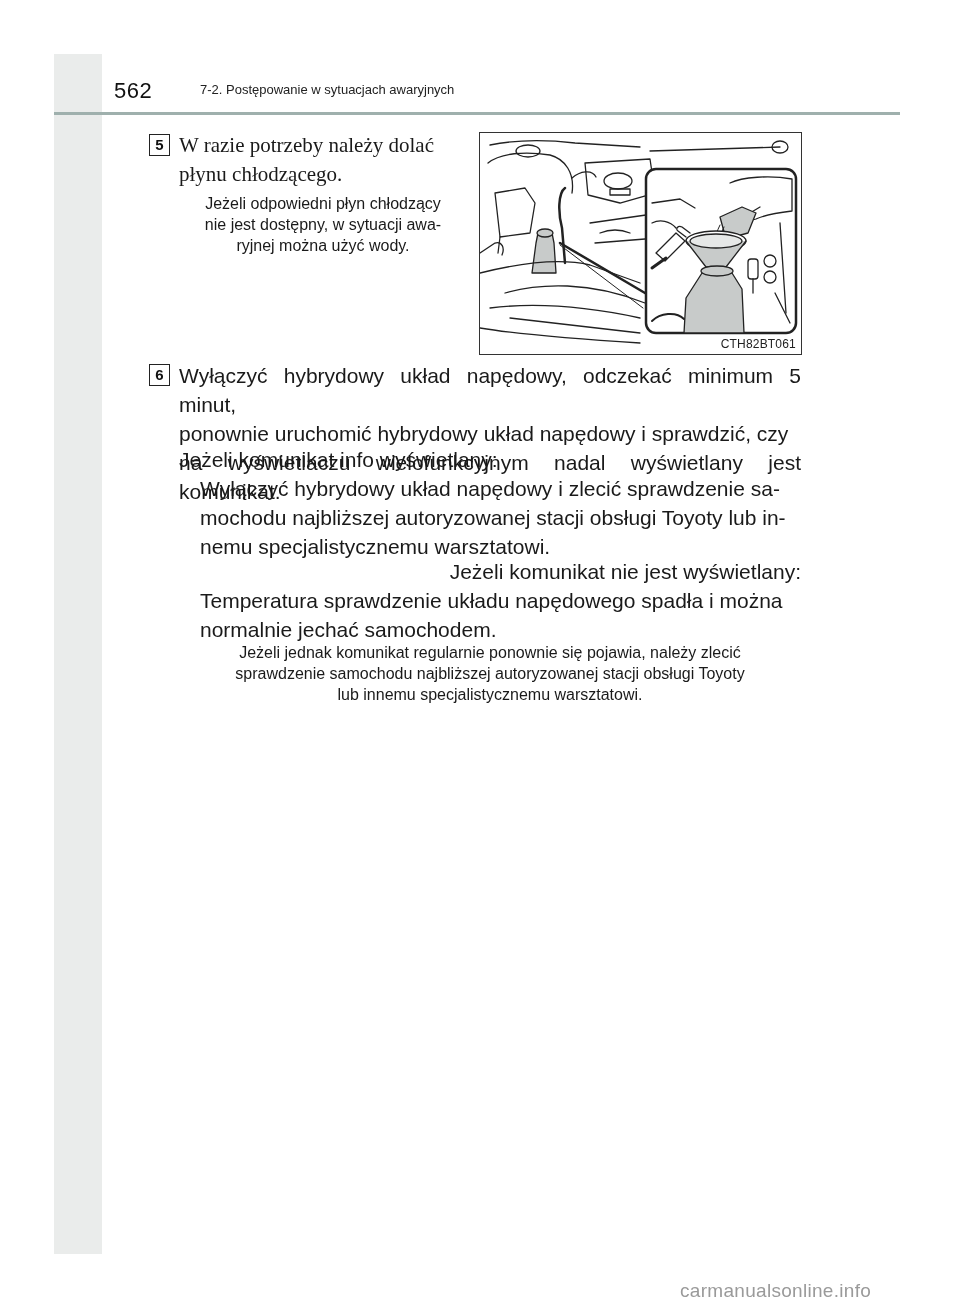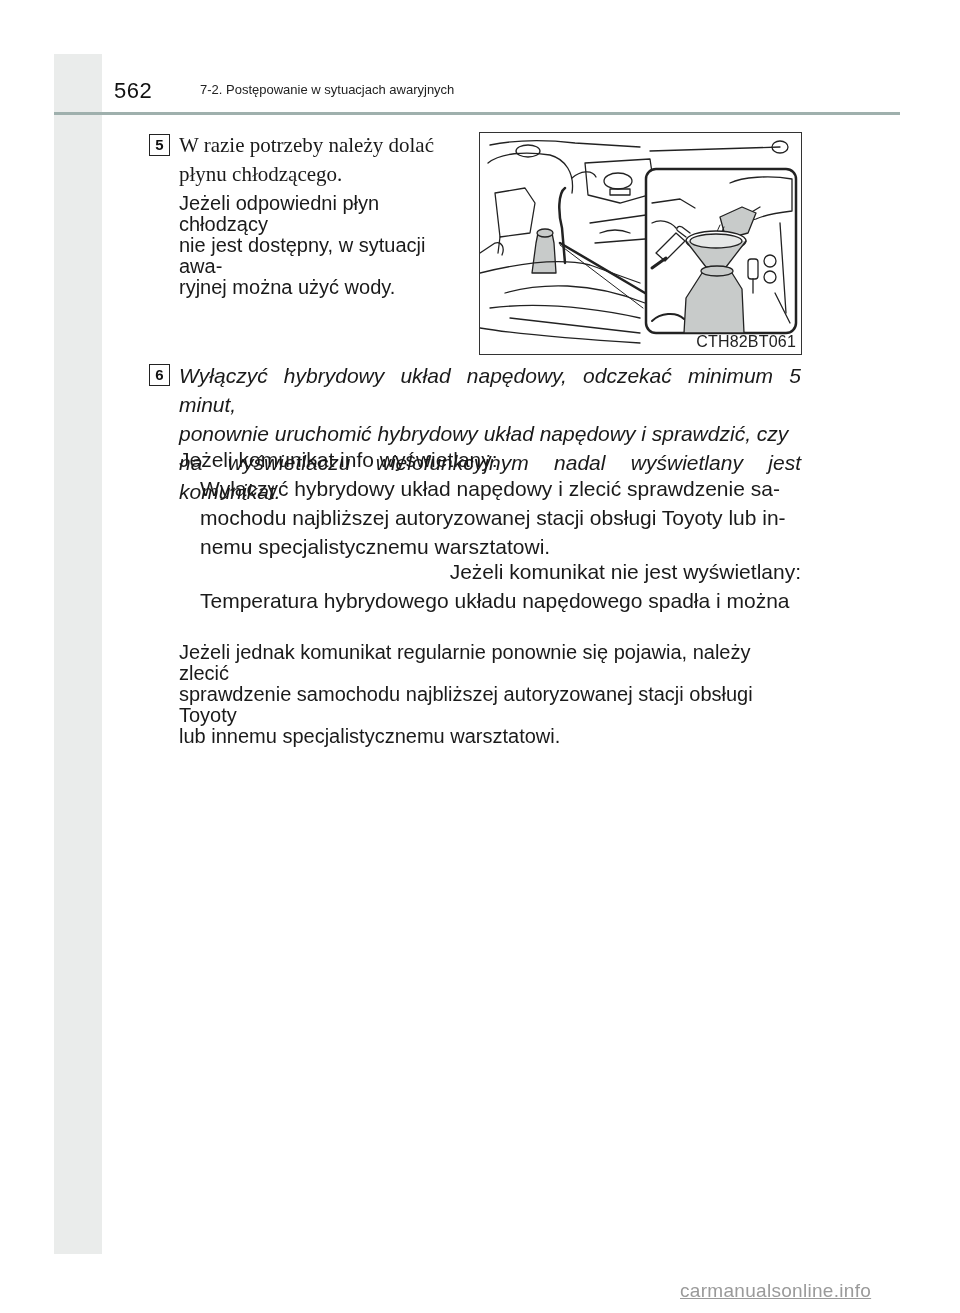--- a/index.html
+++ b/index.html
@@ -59,23 +59,24 @@
       color: #111;
     }
     .body-text {
       position: absolute;
       font-size: 21px;
       line-height: 29px;
       color: #1a1a1a;
     }
     .small-text {
       position: absolute;
-      font-size: 20px;
+      font-size: 16px;
       line-height: 21px;
       color: #1a1a1a;
+      text-align: center;
     }
     .justify {
       text-align: justify;
       text-align-last: left;
     }
     .figure {
       position: absolute;
       left: 479px;
       top: 132px;
       width: 321px;
@@ -86,32 +87,31 @@
     }
     .figure svg {
       position: absolute;
       left: 0;
       top: 0;
     }
     .figure-code {
       position: absolute;
       right: 5px;
       bottom: 3px;
-      font-size: 16px;
+      font-size: 12px;
       color: #222;
       letter-spacing: 0.2px;
     }
     .watermark {
       position: absolute;
       left: 680px;
       top: 1280px;
       font-size: 19px;
       color: #9a9a9a;
       letter-spacing: 0.3px;
-      text-decoration: underline;
     }
   </style>
 </head>
 <body>
 
 <div class="side-band"></div>
 <div class="header-rule"></div>
 
 <div class="page-number">562</div>
 <div class="chapter-title">7-2. Postępowanie w sytuacjach awaryjnych</div>
@@ -190,38 +190,39 @@
     <path d="M300 90 L306 180"></path>
     <path d="M295 160 L310 190"></path>
 
     <path d="M172 188 C180 180, 196 178, 204 186" stroke-width="2"></path>
   </svg>
   <div class="figure-code">CTH82BT061</div>
 </div>
 
 <div class="step-box" style="left:149px; top:364px;">6</div>
 
-<div class="body-text justify" style="left:179px; top:361px; width:622px;font-style:italic;">
+<div class="body-text justify" style="left:179px; top:361px; width:622px;">
   <div>Wyłączyć hybrydowy układ napędowy, odczekać minimum 5 minut,</div>
   <div>ponownie uruchomić hybrydowy układ napędowy i sprawdzić, czy</div>
   <div>na wyświetlaczu wielofunkcyjnym nadal wyświetlany jest komunikat.</div>
 </div>
 
 <div class="body-text" style="left:179px; top:445px; width:622px;">Jeżeli komunikat info wyświetlany:</div>
 
 <div class="body-text" style="left:200px; top:474px; width:601px;">
   <div>Wyłączyć hybrydowy układ napędowy i zlecić sprawdzenie sa-</div>
   <div>mochodu najbliższej autoryzowanej stacji obsługi Toyoty lub in-</div>
   <div>nemu specjalistycznemu warsztatowi.</div>
 </div>
 
 <div class="body-text" style="left:179px; top:557px; width:622px;text-align:right;">Jeżeli komunikat nie jest wyświetlany:</div>
 
 <div class="body-text" style="left:200px; top:586px; width:601px;">
-  <div>Temperatura hybrydowego układu napędowego spadła i można</div>
+  <div>Temperatura sprawdzenie układu napędowego spadła i można</div>
+  <div>normalnie jechać samochodem.</div>
 </div>
 
 <div class="small-text" style="left:179px; top:642px; width:622px;">
   <div>Jeżeli jednak komunikat regularnie ponownie się pojawia, należy zlecić</div>
   <div>sprawdzenie samochodu najbliższej autoryzowanej stacji obsługi Toyoty</div>
   <div>lub innemu specjalistycznemu warsztatowi.</div>
 </div>
 
 <div class="watermark">carmanualsonline.info</div>
 

